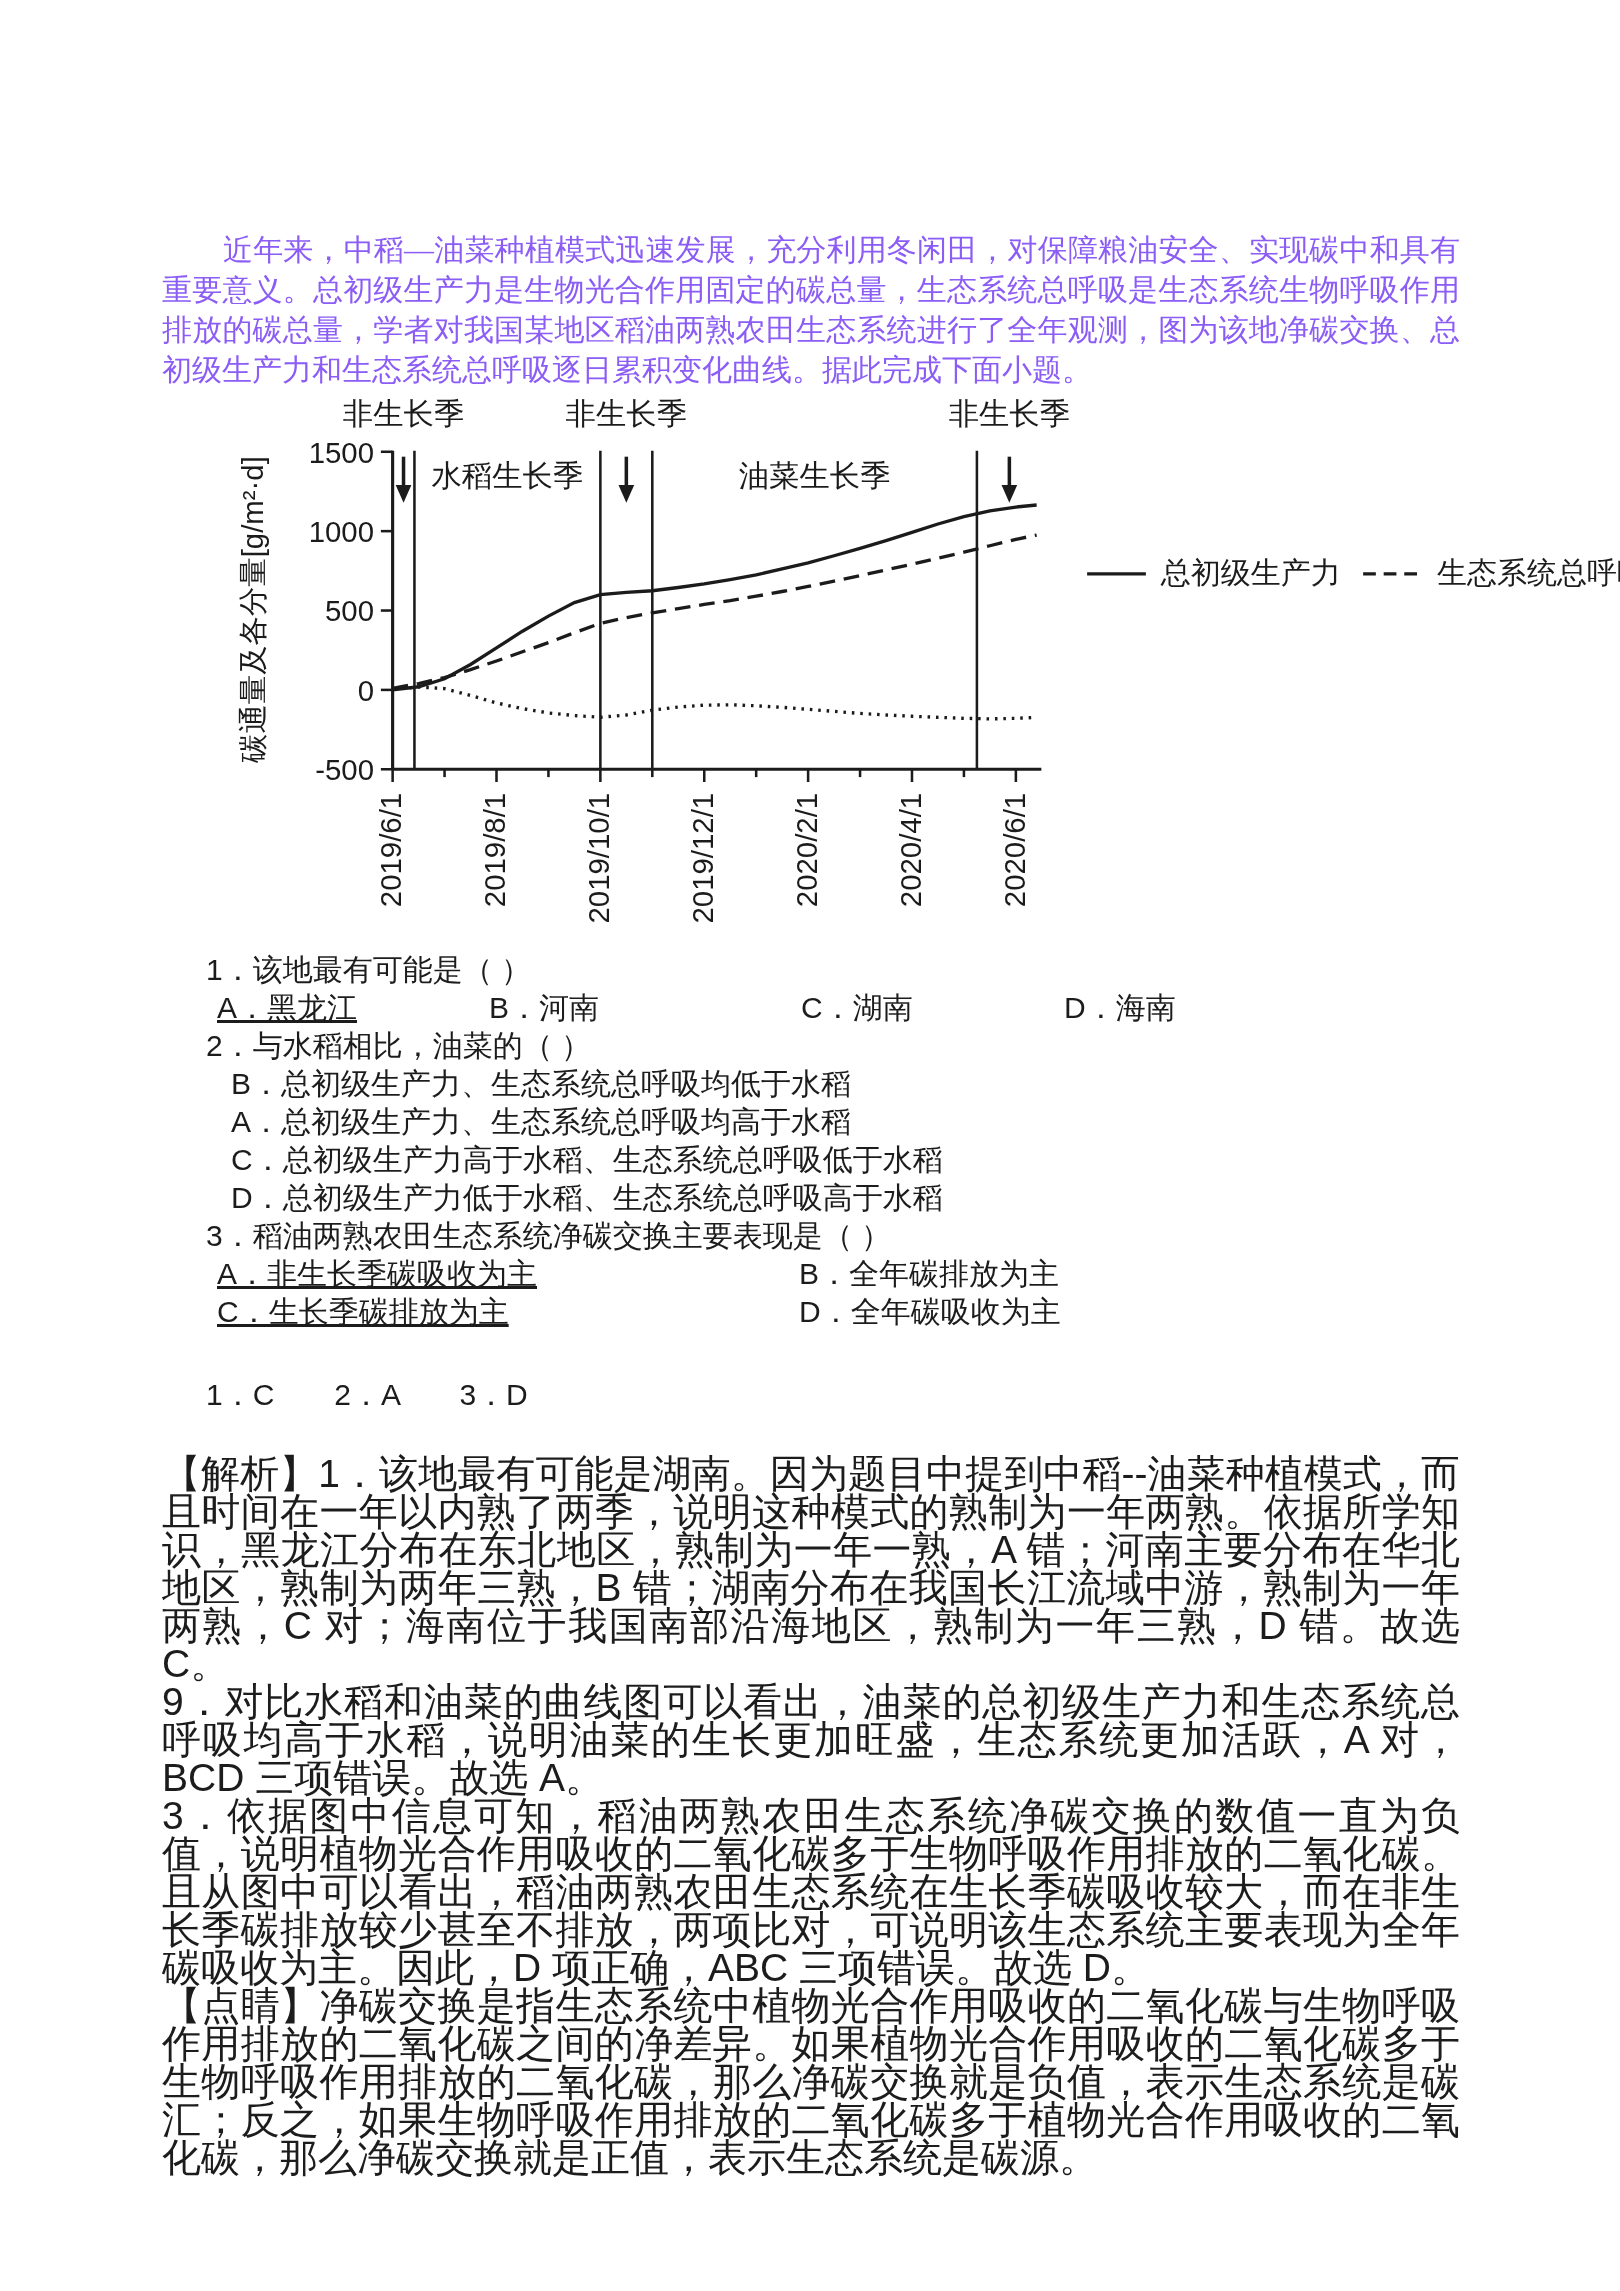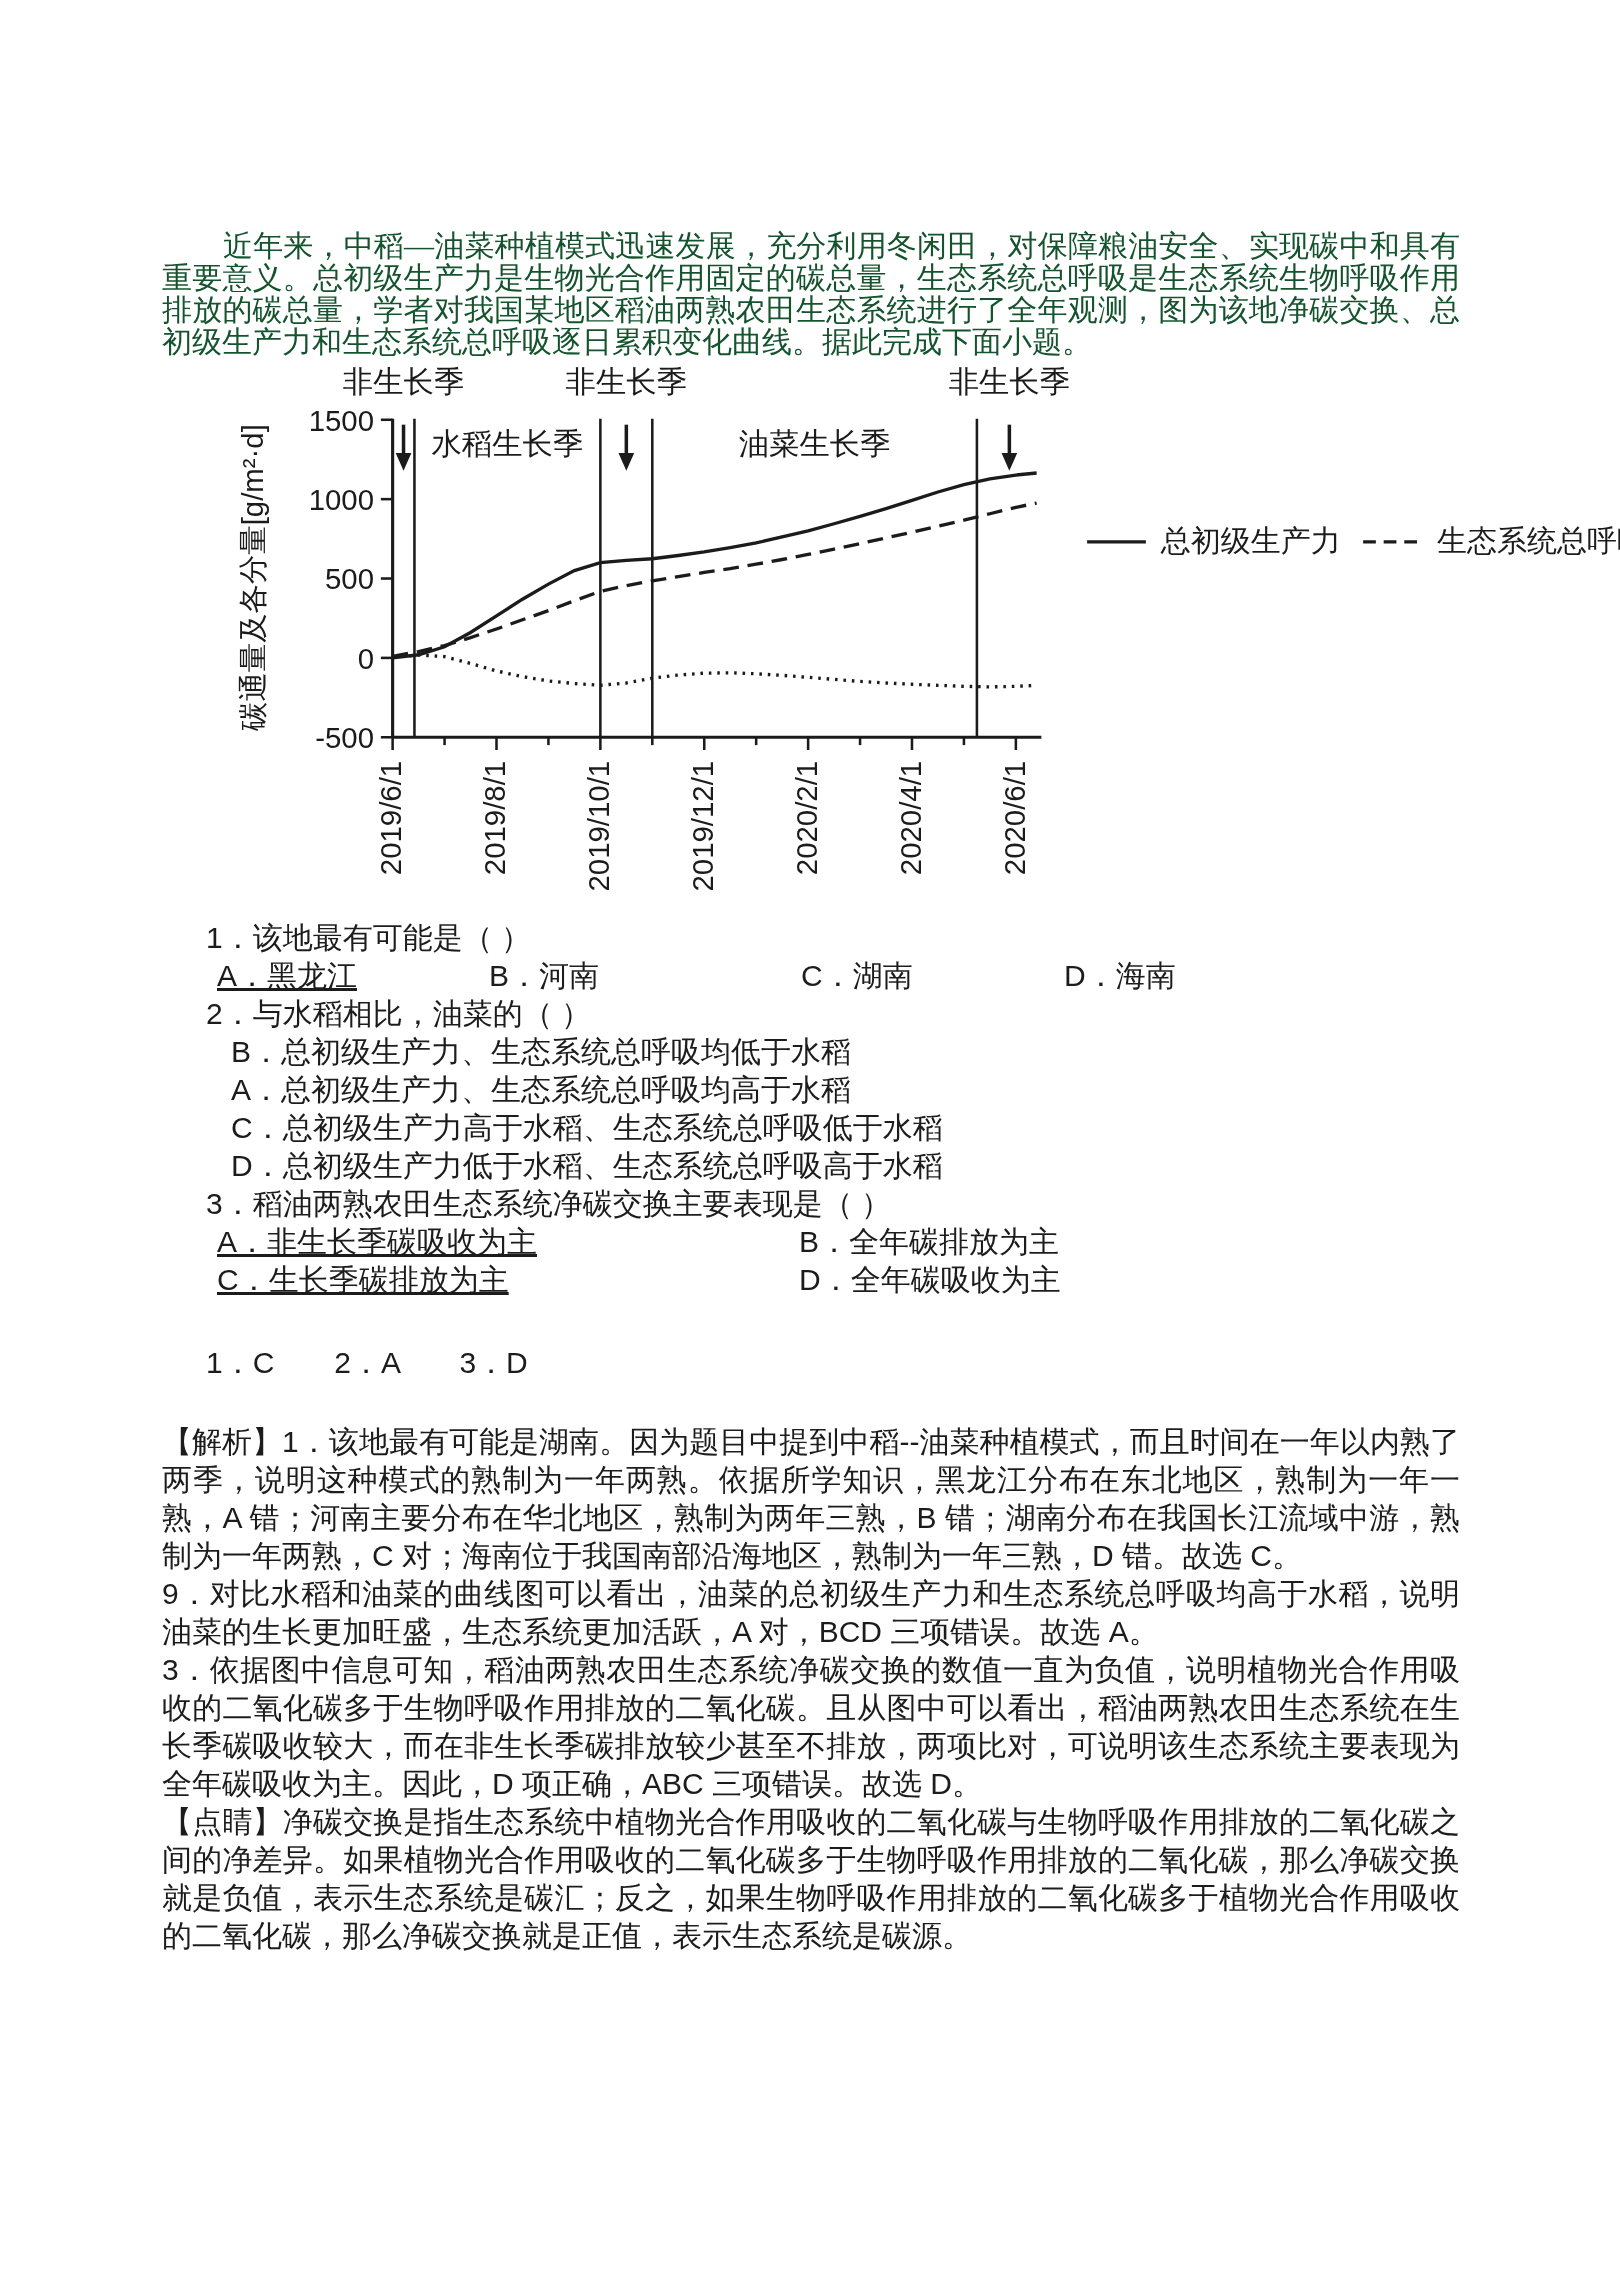--- a/index.html
+++ b/index.html
@@ -6,23 +6,23 @@
   html,body { background:#ffffff; }
   body {
     width:1620px; height:2292px; overflow:hidden;
     color:#1c1c1c;
     font-family:"Liberation Sans", sans-serif;
   }
   .page { padding:230px 160px 0 162px; }
 
   .intro {
     font-family:"Liberation Serif", serif;
-    font-size:30px; line-height:32px;
+    font-size:30px; line-height:40px;
     text-align:justify; text-indent:61px;
-    color:#14532d;
+    color:#8b5cf6;
   }
 
   .chart-figure { position:relative; width:1157px; height:537px; margin-top:2px; }
   .chart-figure svg.main { display:block; }
   svg text { font-family:"Liberation Sans", sans-serif; fill:#1b1b1b; }
   .ax { stroke:#1b1b1b; stroke-width:3.2; }
   .tick { stroke:#1b1b1b; stroke-width:2.6; }
   .season { stroke:#1b1b1b; stroke-width:2.6; }
   .arrow { stroke:#1b1b1b; stroke-width:3.6; }
   .ahead { fill:#1b1b1b; }
@@ -45,21 +45,21 @@
   .questions { font-size:30px; line-height:38px; margin-top:22px; }
   .stem { padding-left:44px; }
   .opt-row { position:relative; height:38px; }
   .opt-abs { position:absolute; top:0; white-space:nowrap; }
   .c1 { left:55px;text-decoration:underline; } .c2 { left:327px; } .c3 { left:639px; } .c4 { left:902px; }
   .q3c2 { left:637px; }
   .opt-line { padding-left:69px; }
 
   .answers { padding-left:44px; margin-top:45px; font-size:30px; line-height:38px; }
 
-  .explanation { margin-top:41px; font-size:30px; line-height:38px; text-align:justify; }
+  .explanation { margin-top:41px; font-size:39px; line-height:38px; text-align:justify; }
 </style>
 </head>
 <body>
 
 <div class="page">
 
   <p class="intro">近年来，中稻—油菜种植模式迅速发展，充分利用冬闲田，对保障粮油安全、实现碳中和具有重要意义。总初级生产力是生物光合作用固定的碳总量，生态系统总呼吸是生态系统生物呼吸作用排放的碳总量，学者对我国某地区稻油两熟农田生态系统进行了全年观测，图为该地净碳交换、总初级生产力和生态系统总呼吸逐日累积变化曲线。据此完成下面小题。</p>
 
   <div class="chart-figure">
     <svg class="main" width="1157" height="537" viewBox="0 0 1180 548">

